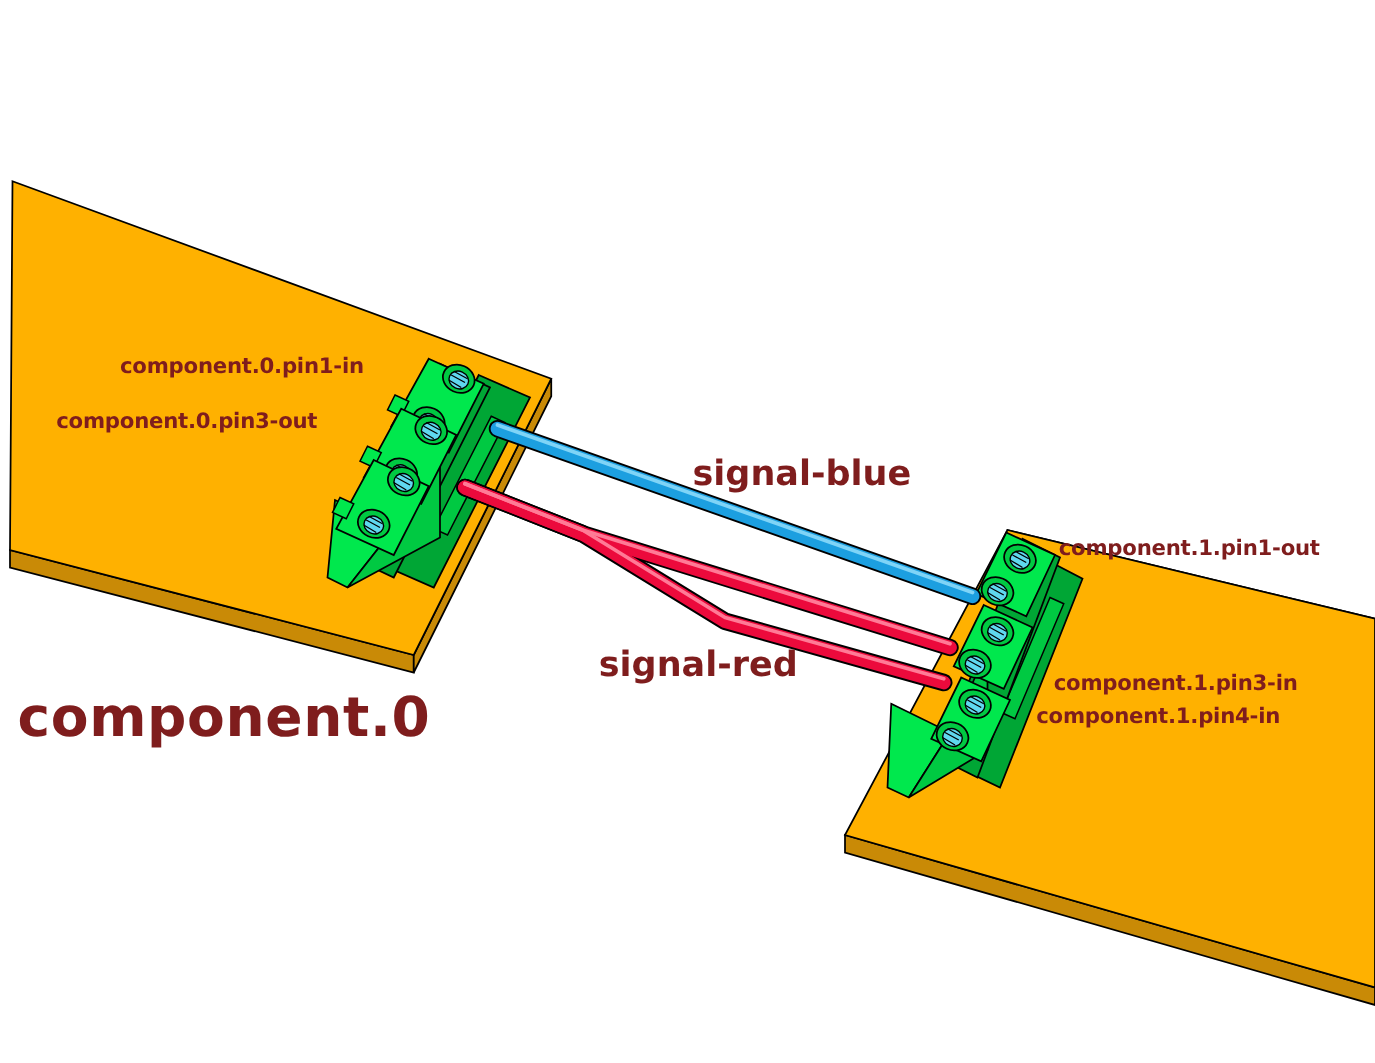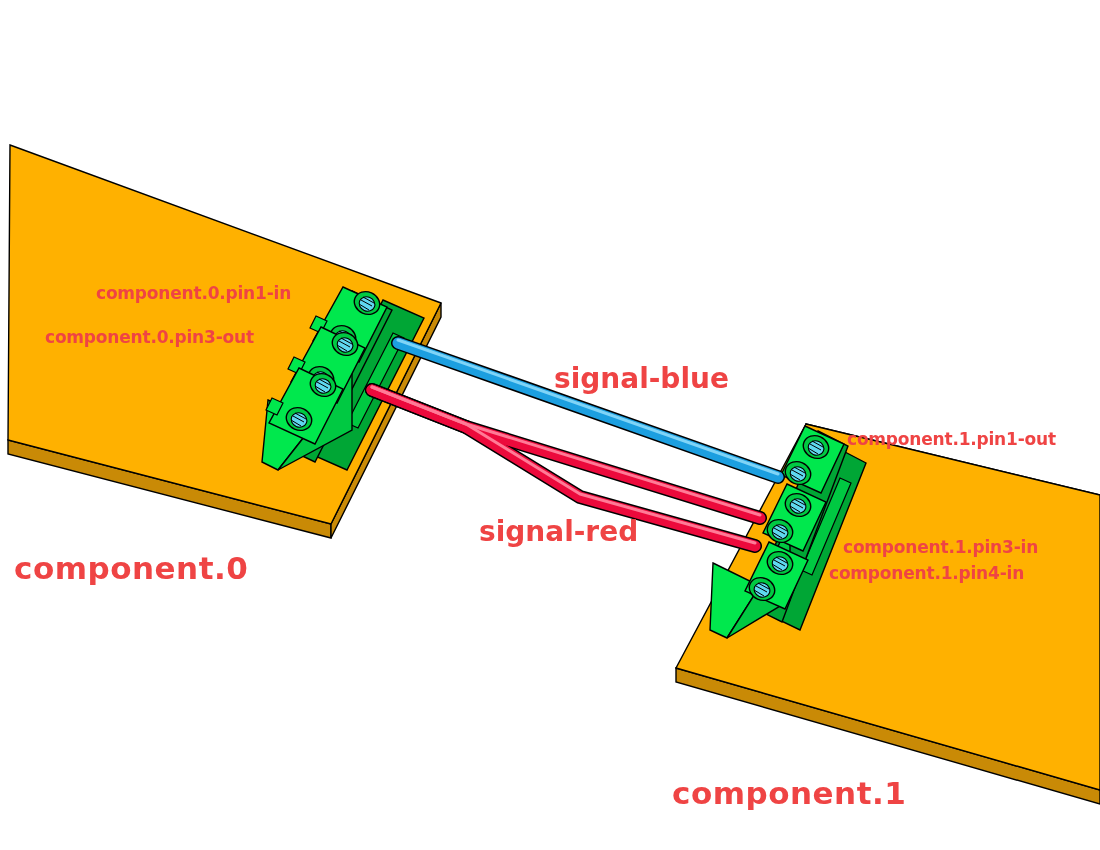--- a/index.html
+++ b/index.html
@@ -19,33 +19,33 @@
     position: absolute;
     left: 0;
     top: 0;
     width: 1100px;
     height: 850px;
   }
   .lbl {
     position: absolute;
     font-family: "DejaVu Sans", sans-serif;
     font-weight: bold;
-    color: #ef4444;
+    color: #7f1d1d;
     white-space: nowrap;
     line-height: 1;
   }
   .lbl-pin {
     font-size: 17px;
     letter-spacing: -0.2px;
   }
   .lbl-signal {
     font-size: 28px;
   }
   .lbl-board {
-    font-size: 31px;
+    font-size: 44px;
     letter-spacing: 0.5px;
   }
 </style>
 </head>
 <body>
 
 <div id="stage">
 
   <svg id="scene" viewBox="0 0 1100 850">
     <defs>
@@ -187,15 +187,14 @@
   <div class="lbl lbl-pin" style="left:843px; top:539px;">component.1.pin3-in</div>
 
   <div class="lbl lbl-pin" style="left:829px; top:565px;text-align:right;">component.1.pin4-in</div>
 
   <div class="lbl lbl-signal" style="left:554px; top:365px;">signal-blue</div>
 
   <div class="lbl lbl-signal" style="left:479px; top:518px;text-align:right;">signal-red</div>
 
   <div class="lbl lbl-board" style="left:14px; top:553px;">component.0</div>
 
-  <div class="lbl lbl-board" style="left:672px; top:778px;">component.1</div>
 
 </div>
 
 </body></html>

